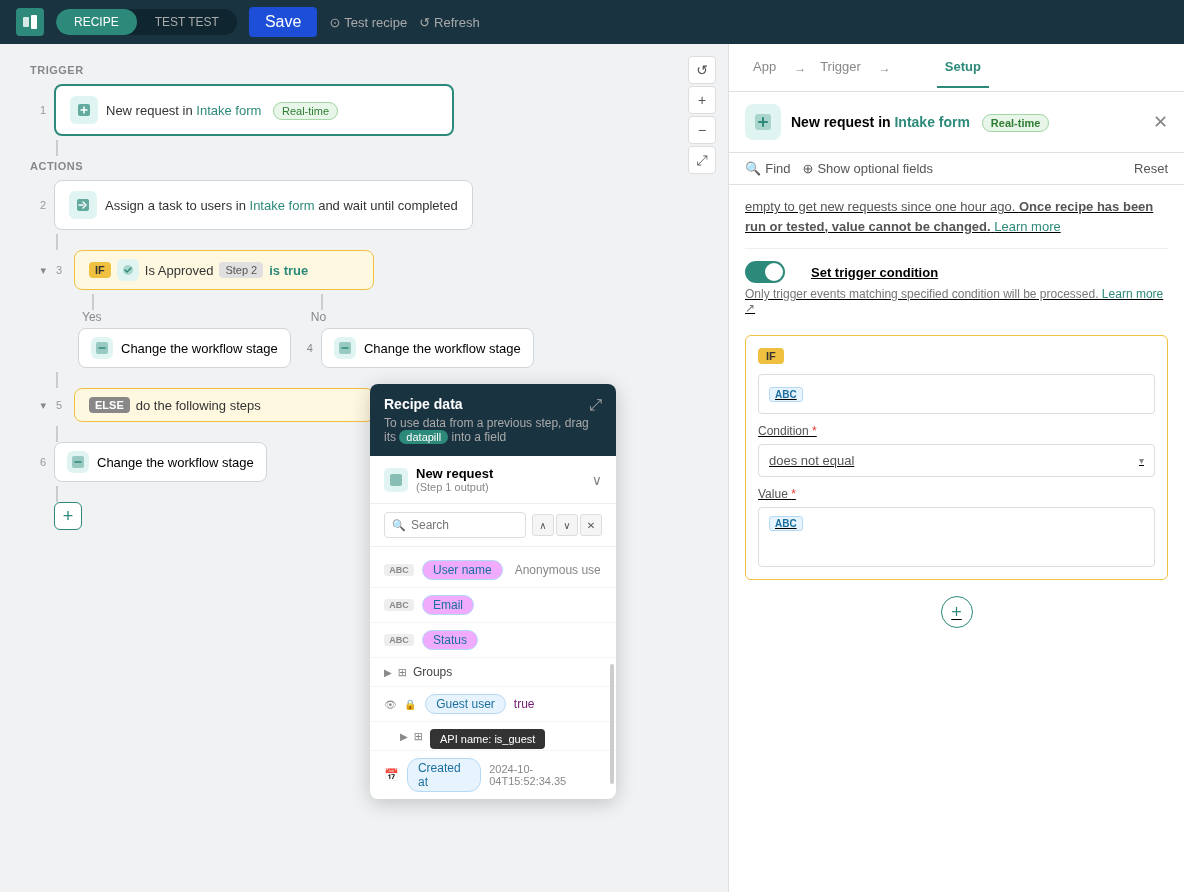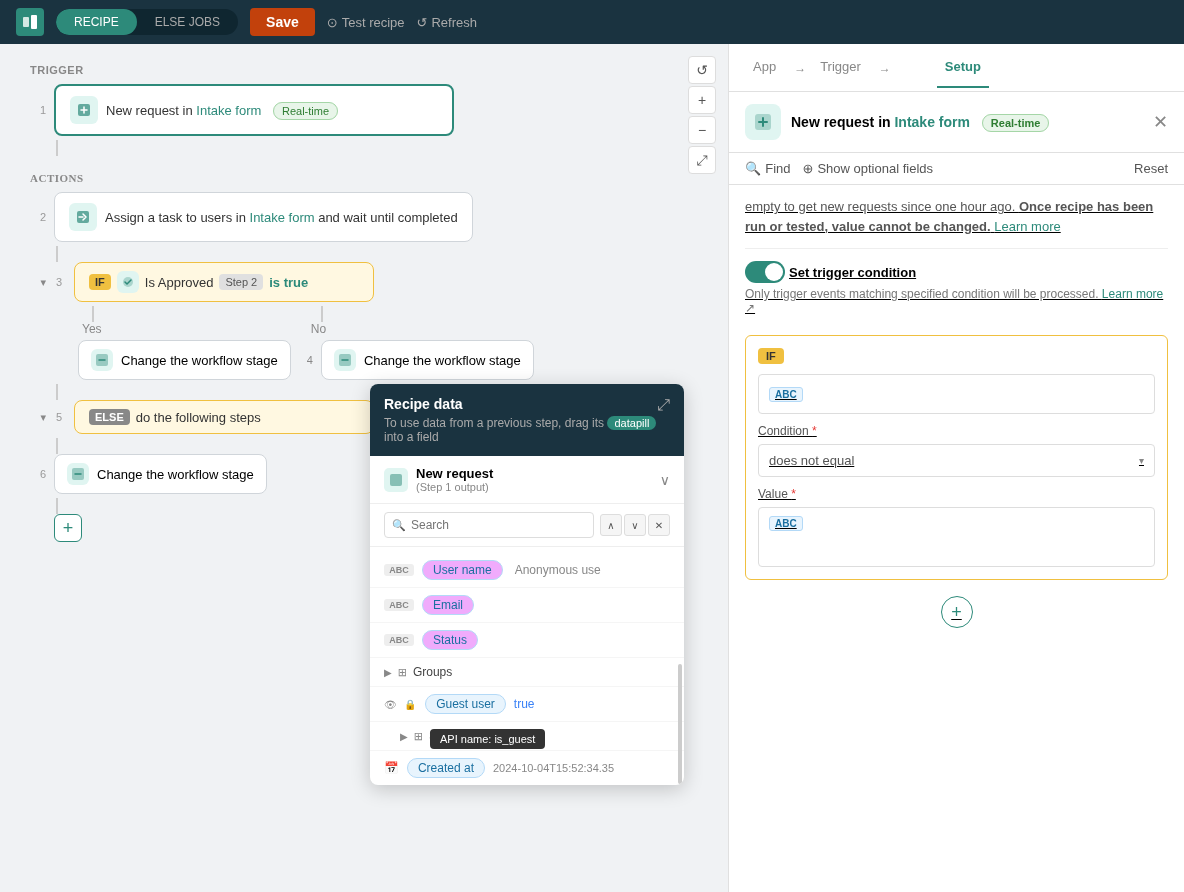--- a/index.html
+++ b/index.html
@@ -44,28 +44,28 @@
     .header-tab.active {
       background: #2d8a7a;
       color: white;
     }
     .header-actions {
       display: flex;
       align-items: center;
       gap: 12px;
     }
     .btn-save {
-      background: #c2410c;
+      background: #1d4ed8;
       color: white;
       border: none;
       padding: 6px 16px;
       border-radius: 4px;
       cursor: pointer;
-      font-size: 14px;
-      font-weight: 700;
+      font-size: 16px;
+      font-weight: 400;
     }
     .btn-test {
       color: #aaa;
       background: none;
       border: none;
       cursor: pointer;
       font-size: 13px;
       display: flex; align-items: center; gap: 4px;
     }
     .btn-refresh {
@@ -231,21 +231,21 @@
       cursor: pointer;
       font-size: 18px;
       margin-left: 24px;
     }
 
     
     .recipe-popup {
       position: absolute;
       left: 370px;
       top: 340px;
-      width: 314px;
+      width: 246px;
       background: white;
       border-radius: 8px;
       box-shadow: 0 4px 20px rgba(0,0,0,0.2);
       z-index: 100;
       overflow: hidden;
     }
     .recipe-popup-header {
       background: #1a3340;
       color: white;
       padding: 12px 14px;
@@ -410,21 +410,21 @@
     .eye-icon { font-size: 10px; color: #888; }
     .lock-icon { font-size: 10px; color: #888; }
     .guest-pill {
       background: #e8f4fd;
       border: 1px solid #b3d9f7;
       border-radius: 12px;
       padding: 2px 10px;
       color: #1a6fa0;
       font-size: 12px;
     }
-    .true-label { font-size: 12px; color: #3b82f6; }
+    .true-label { font-size: 12px; color: #701a75; }
 
     
     .api-tooltip {
       position: absolute;
       bottom: -28px;
       left: 60px;
       background: #333;
       color: white;
       border-radius: 4px;
       padding: 4px 10px;
@@ -552,21 +552,21 @@
       line-height: 1.5;
       padding: 12px 0;
       border-bottom: 1px solid #eee;
     }
     .panel-text strong { font-weight: 600; }
     .panel-text a { color: #2d8a7a; text-decoration: none; }
 
     .toggle-row {
       display: flex;
       align-items: center;
-      gap: 4px;
+      gap: 26px;
       padding: 12px 0 4px;
     }
     .toggle {
       width: 40px; height: 22px;
       background: #2d8a7a;
       border-radius: 11px;
       position: relative;
       cursor: pointer;
     }
     .toggle-knob {
@@ -673,21 +673,21 @@
 
 <div class="header">
   <div class="header-logo">
     <svg width="16" height="16" viewBox="0 0 16 16" fill="none">
       <rect x="1" y="3" width="6" height="10" rx="1" fill="white" opacity="0.8"></rect>
       <rect x="9" y="1" width="6" height="14" rx="1" fill="white"></rect>
     </svg>
   </div>
   <div class="header-tabs">
     <div class="header-tab active">RECIPE</div>
-    <div class="header-tab">ELSE JOBS</div>
+    <div class="header-tab">TEST TEST</div>
   </div>
   <div class="header-actions">
     <button class="btn-save">Save</button>
     <button class="btn-test">
       <span>⊙</span>
       <span>Test recipe</span>
     </button>
     <button class="btn-refresh">
       <span>↺</span>
       <span>Refresh</span>
@@ -721,21 +721,21 @@
           </div>
           <div class="node-text">
             New request in <span class="link">Intake form</span>
             <span class="badge-realtime">Real-time</span>
           </div>
         </div>
       </div>
 
       <div class="vert-line vert-line-short" style="margin-left:26px;"></div>
 
-      <div class="section-label" style="margin-top:16px;font-family:Liberation Serif, serif;">ACTIONS</div>
+      <div class="section-label" style="margin-top:4px;">ACTIONS</div>
 
       <div class="step-row">
         <div class="step-number">2</div>
         <div class="node">
           <div class="node-icon teal">
             <svg width="16" height="16" viewBox="0 0 16 16" fill="none">
               <rect x="2" y="2" width="12" height="12" rx="2" fill="#2d8a7a" opacity="0.7"></rect>
               <path d="M4 8h4M8 5l3 3-3 3" stroke="white" stroke-width="1.5" stroke-linecap="round" stroke-linejoin="round"></path>
             </svg>
           </div>

